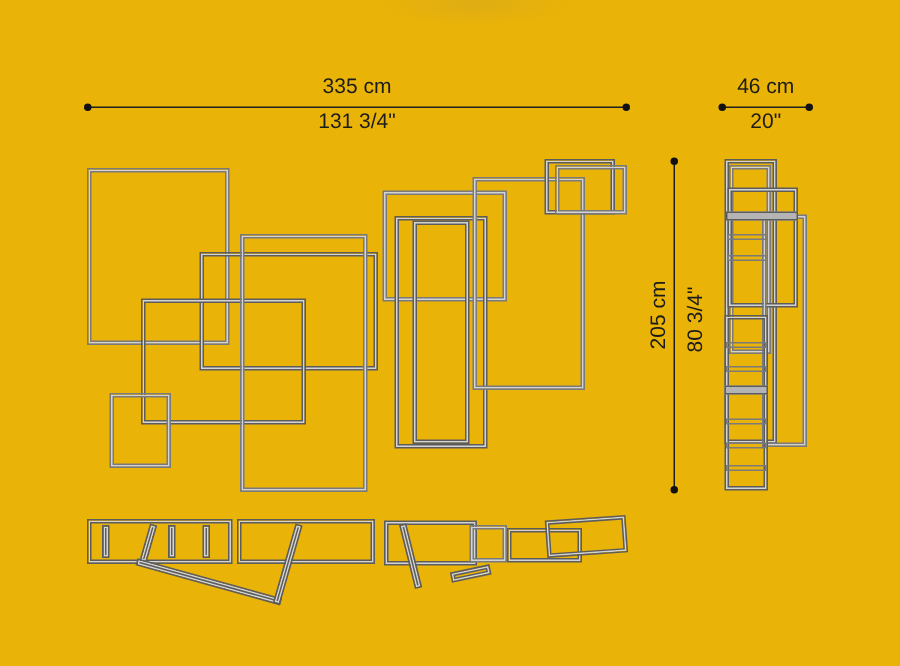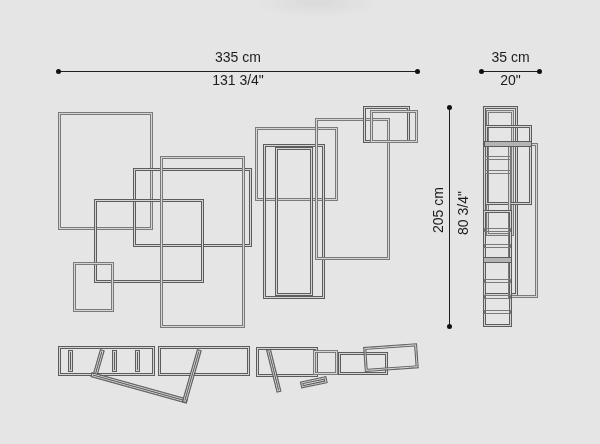--- a/index.html
+++ b/index.html
@@ -1,18 +1,18 @@
 <!DOCTYPE html>
 <html><head>
 <meta charset="utf-8">
 <title>Diagram</title>
 <style>
   html,body{margin:0;padding:0;background:#ffffff;}
   .canvas{
-    position:relative;width:600px;height:444px;background:#e5e5e5;overflow:hidden;
+    position:relative;width:600px;height:444px;background:#eab308;overflow:hidden;
     font-family:"Liberation Sans", sans-serif;color:#1c1c1c;
   }
   .watermark{
     position:absolute;left:232px;top:-16px;width:170px;height:38px;
     background:radial-gradient(ellipse closest-side, rgba(120,120,120,0.10), rgba(120,120,120,0) 75%);
   }
   
   .dim{position:absolute;text-align:center;}
   .dim-width{left:58px;top:49px;width:360px;}
   .dim-depth{left:481px;top:49px;width:59px;}
@@ -43,21 +43,21 @@
   <div class="dim dim-width">
     <div class="dim-label">335 cm</div>
     <div class="dim-line-h">
       <span class="dot dot-l"></span>
       <span class="dot dot-r"></span>
     </div>
     <div class="dim-label">131 3/4"</div>
   </div>
 
   <div class="dim dim-depth">
-    <div class="dim-label">35 cm</div>
+    <div class="dim-label">46 cm</div>
     <div class="dim-line-h">
       <span class="dot dot-l"></span>
       <span class="dot dot-r"></span>
     </div>
     <div class="dim-label">20"</div>
   </div>
 
   <div class="dim-line-v">
     <span class="dot dot-t"></span>
     <span class="dot dot-b"></span>

